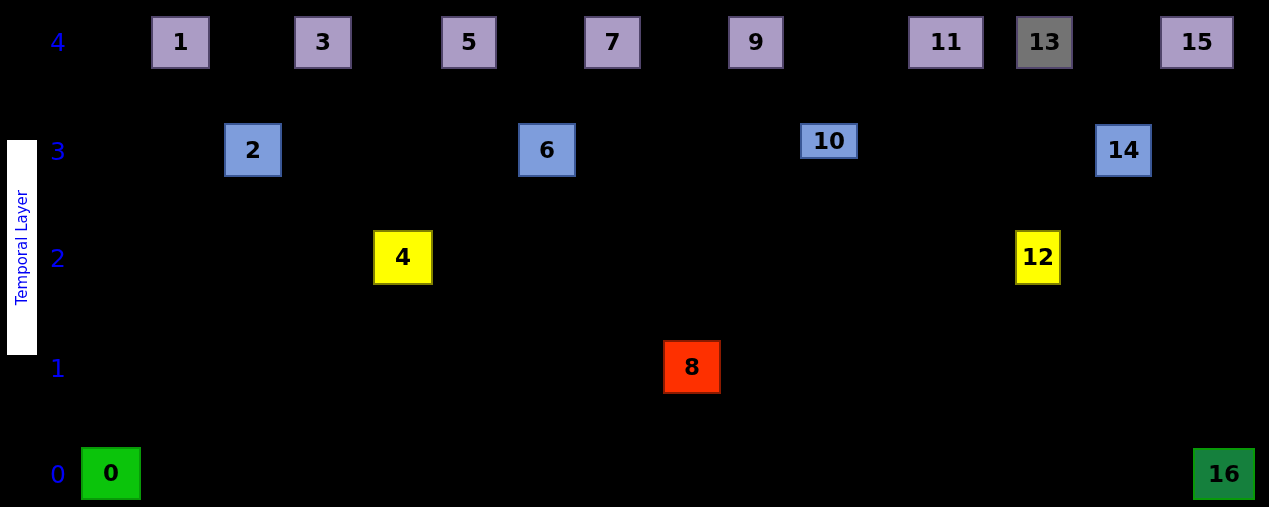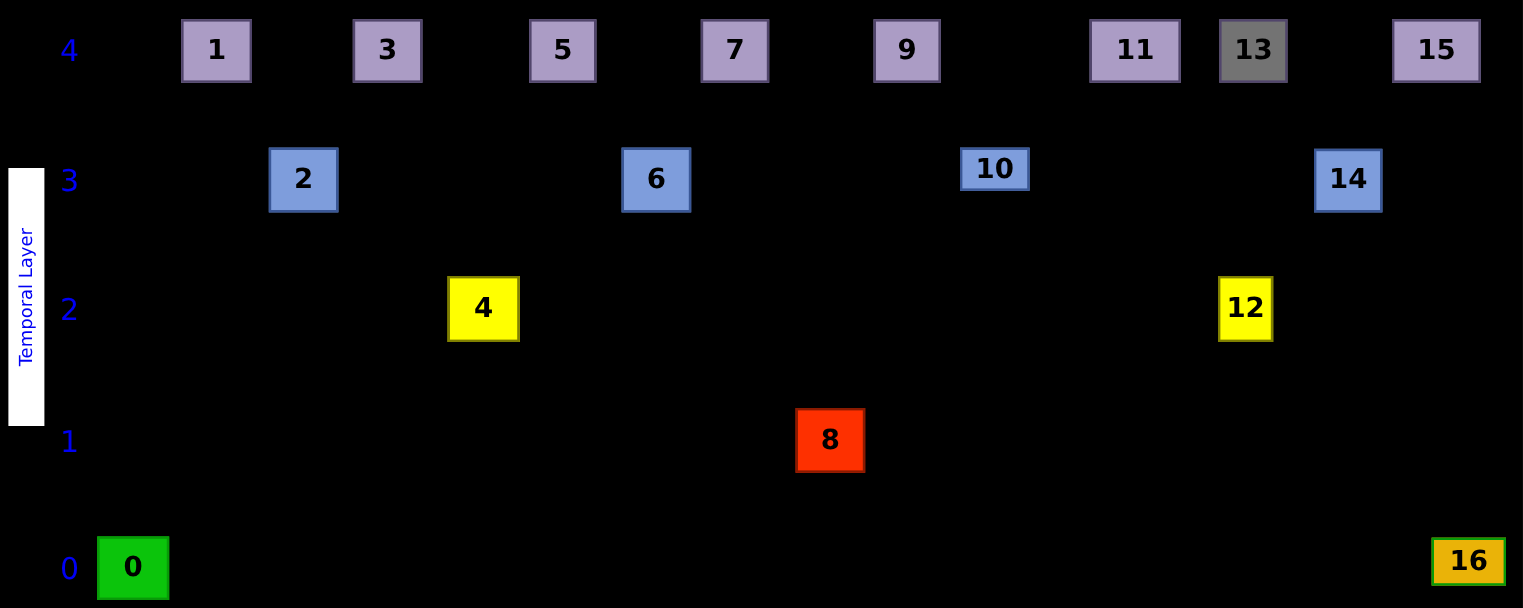--- a/index.html
+++ b/index.html
@@ -57,20 +57,20 @@
       <div class="node" style="left: 518px; top: 123px; width: 58px; height: 54px; background: rgb(126, 157, 220); border-color: rgb(58, 87, 150);">6</div>
       <div class="node" style="left: 584px; top: 16px; width: 57px; height: 53px; background: rgb(171, 156, 197); border-color: rgb(81, 69, 107);">7</div>
       <div class="node" style="left: 663px; top: 340px; width: 58px; height: 54px; background: rgb(254, 48, 0); border-color: rgb(139, 26, 0);">8</div>
       <div class="node" style="left: 728px; top: 16px; width: 56px; height: 53px; background: rgb(171, 156, 197); border-color: rgb(81, 69, 107);">9</div>
       <div class="node" style="left: 800px; top: 123px; width: 58px; height: 36px; background: rgb(126, 157, 220); border-color: rgb(58, 87, 150);">10</div>
       <div class="node" style="left: 872px; top: 16px; width: 76px; height: 53px; background: rgb(171, 156, 197); border-color: rgb(81, 69, 107); margin-left: 36px;">11</div>
       <div class="node" style="left: 980px; top: 230px; width: 46px; height: 55px; background: rgb(255, 255, 0); border-color: rgb(128, 128, 0); margin-left: 35px;">12</div>
       <div class="node" style="left: 1016px; top: 16px; width: 57px; height: 53px; background: #737373; border-color: rgb(81, 69, 107);">13</div>
       <div class="node" style="left: 1095px; top: 124px; width: 57px; height: 53px; background: rgb(126, 157, 220); border-color: rgb(58, 87, 150);">14</div>
       <div class="node" style="left: 1160px; top: 16px; width: 74px; height: 53px; background: rgb(171, 156, 197); border-color: rgb(81, 69, 107);">15</div>
-      <div class="node" style="left: 1193px; top: 448px; width: 62px; height: 40px; background: #eab308; border-color: rgb(8, 154, 8); text-align: center;">16</div>
+      <div class="node" style="left: 1193px; top: 448px; width: 62px; height: 52px; background: #15803d; border-color: rgb(8, 154, 8); text-align: center;">16</div>
       <div class="tick" style="top: 42px; color: rgb(0, 0, 245);">4</div>
       <div class="tick" style="top: 151px; color: rgb(0, 0, 245);">3</div>
       <div class="tick" style="top: 258px; color: rgb(0, 0, 245);">2</div>
       <div class="tick" style="top: 368px; color: rgb(0, 0, 245);">1</div>
       <div class="tick" style="top: 474px; color: rgb(0, 0, 245);">0</div>
     </div>
 </div>
 
 </body></html>

